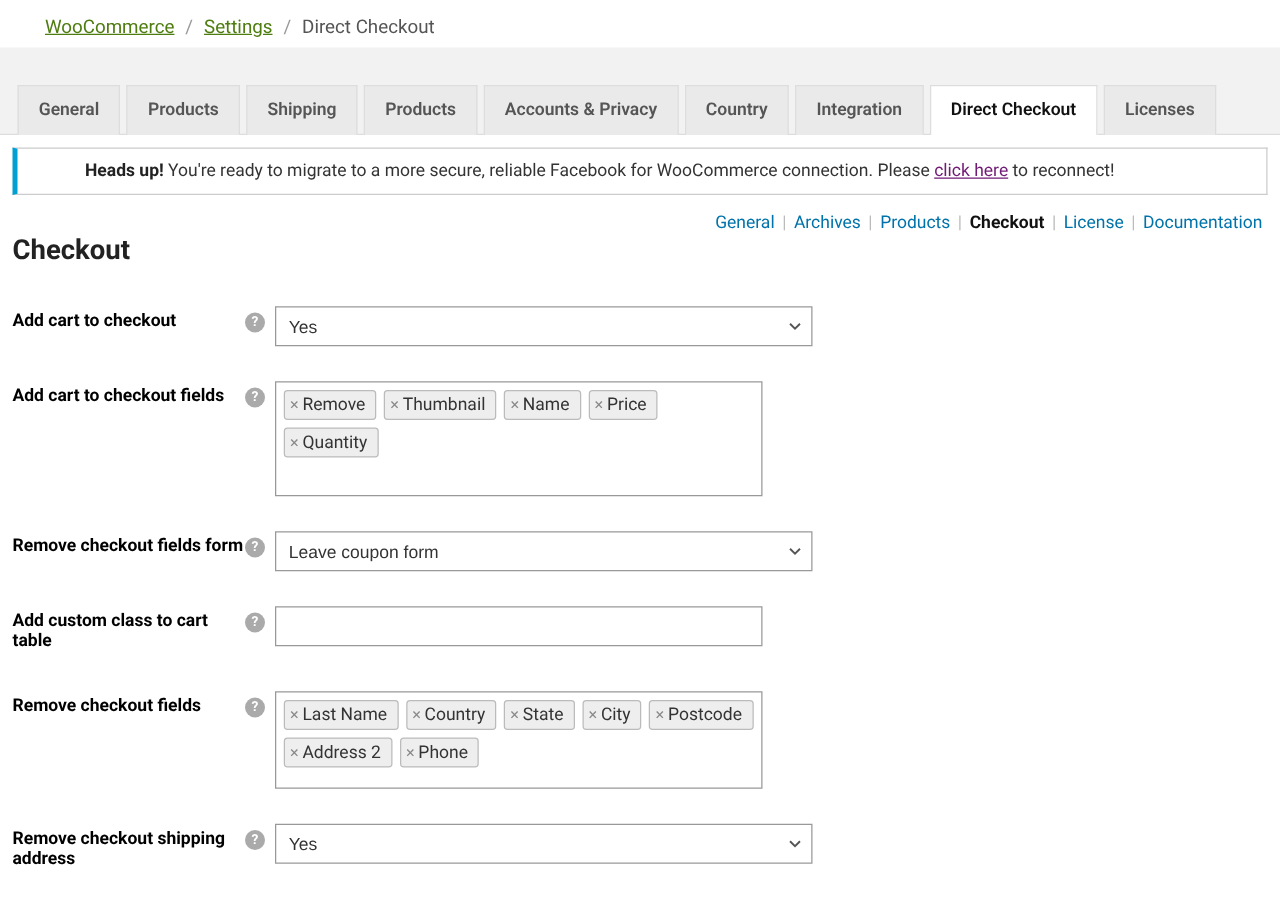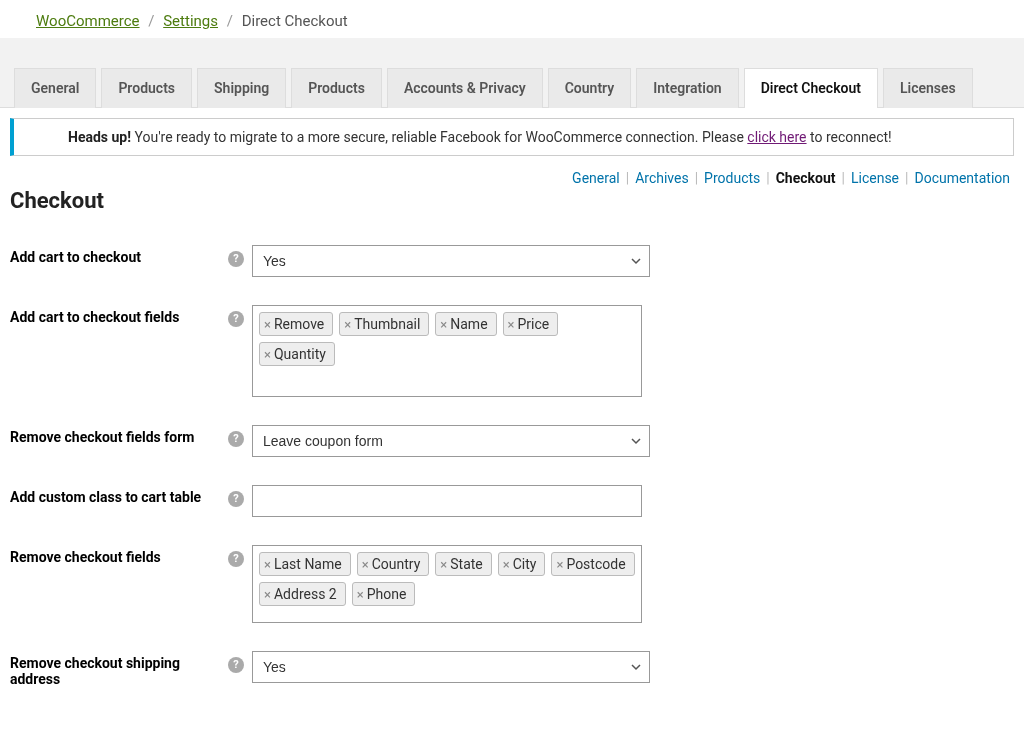--- a/index.html
+++ b/index.html
@@ -104,21 +104,21 @@
     text-align: center;
     line-height: 16px;
   }
   table.form-table td.field {
     vertical-align: top;
     padding: 14px 0 14px 2px;
   }
 
   .select-wrap {
     position: relative;
-    width: 398px;
+    width: 430px;
   }
   .select-wrap select {
     -webkit-appearance: none;
     appearance: none;
     width: 100%;
     padding: 7px 28px 7px 10px;
     border: 1px solid #999;
     background: #fff;
     font-size: 14px;
     color: #333;

